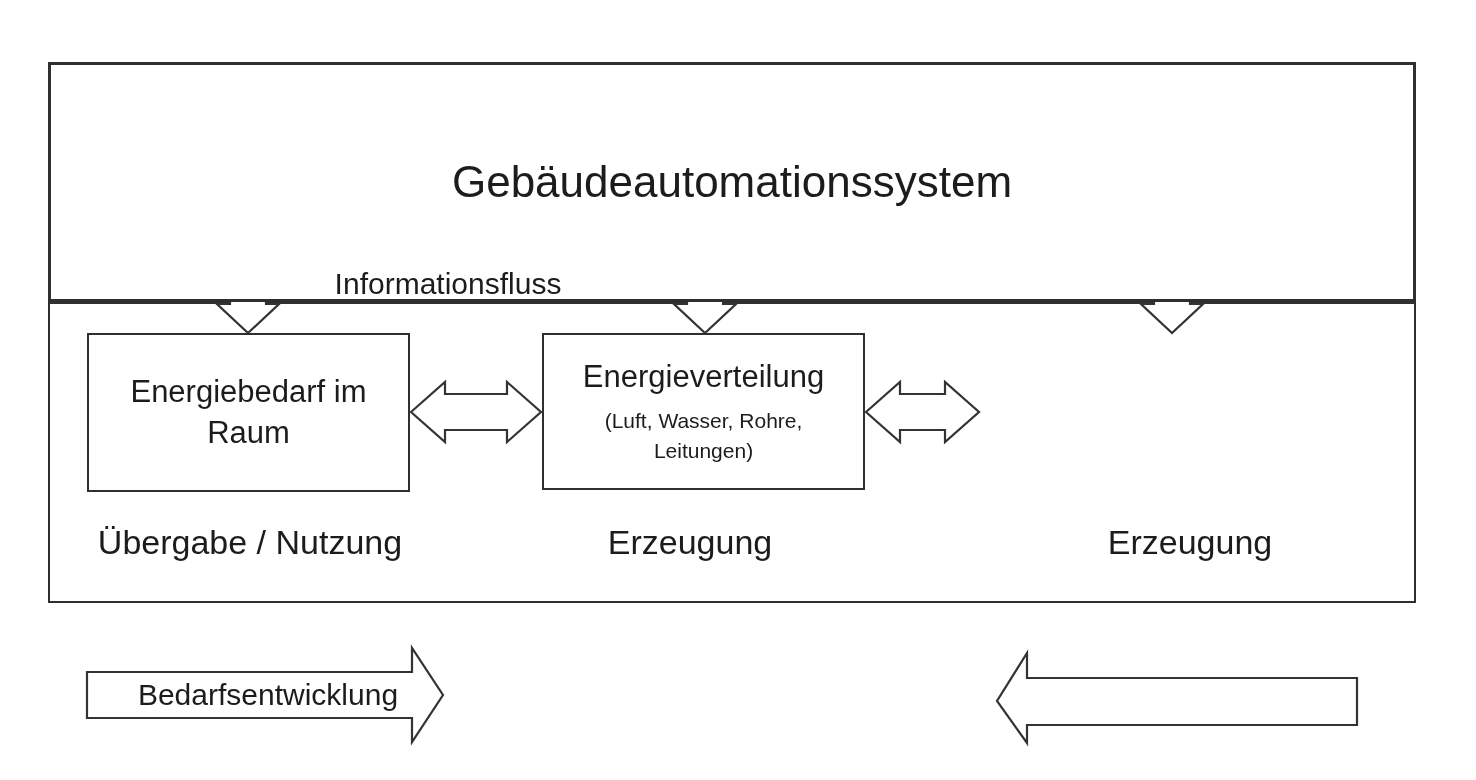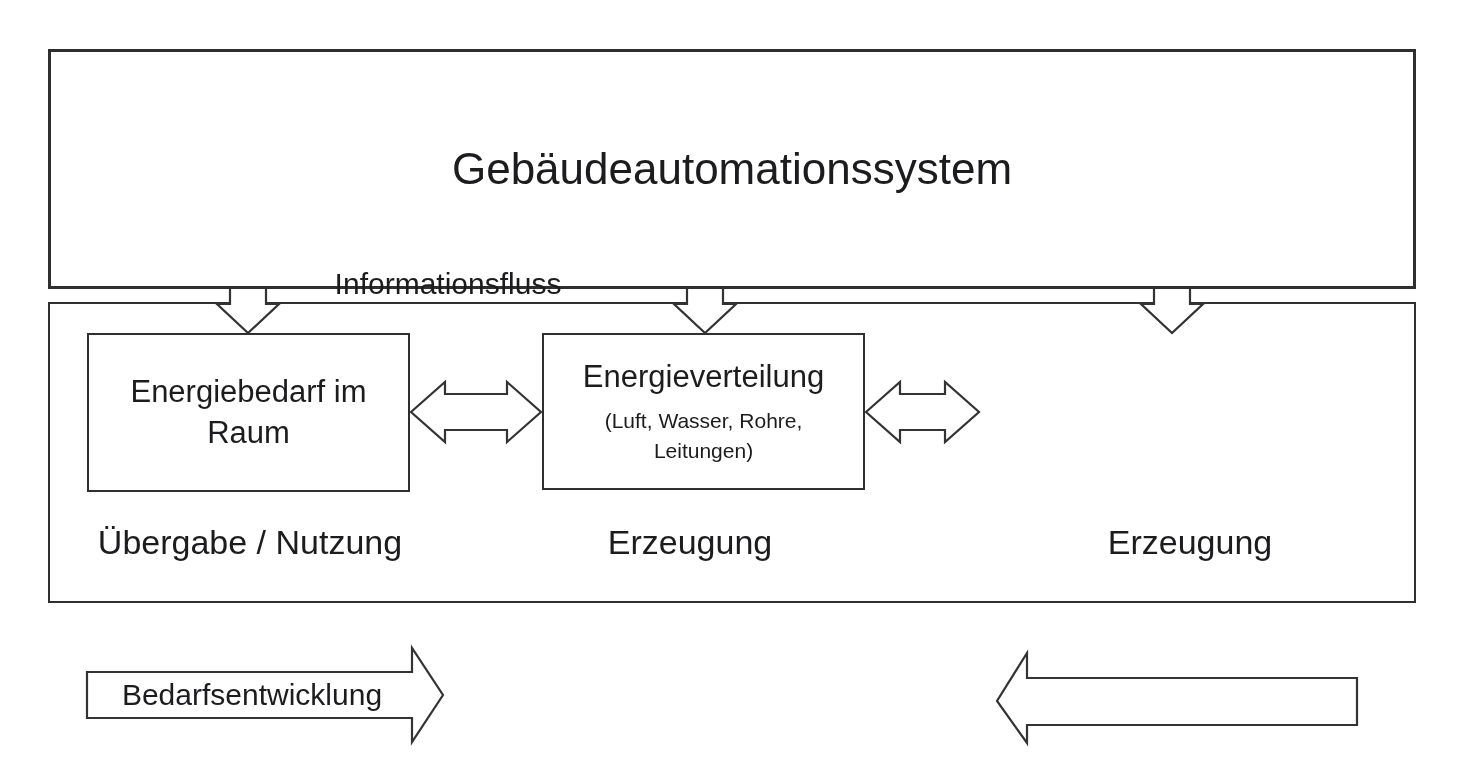--- a/index.html
+++ b/index.html
@@ -14,21 +14,21 @@
   .box{
     position:absolute;
     background:#ffffff;
     border:2px solid #2f2f2f;
     display:flex;flex-direction:column;
     align-items:center;justify-content:center;
     text-align:center;
     box-sizing:border-box;
   }
   .top-box{
-    left:48px;top:49px;width:1368px;height:240px;
+    left:48px;top:62px;width:1368px;height:240px;
     border-width:3px;
   }
   .top-box .title{
     font-size:44px;
     letter-spacing:0px;
   }
   .inner-box .box-title{
     font-size:31px;
     line-height:1.32;
     padding:0 20px;
@@ -72,20 +72,21 @@
     fill:#ffffff;
     stroke:#333333;
     stroke-width:2.2;
     stroke-linejoin:miter;
   }
   .flow-arrow-label{
     position:absolute;
     transform:translate(-50%,-50%);
     font-size:30px;
     white-space:nowrap;
+    margin-left:16px;
   }
   .bedarfs-label{left:252px;top:695px;}
   .energie-label{left:1192px;top:701px;}
 </style>
 </head>
 <body>
 
 <div class="stage">
 
   <div class="container-box"></div>

